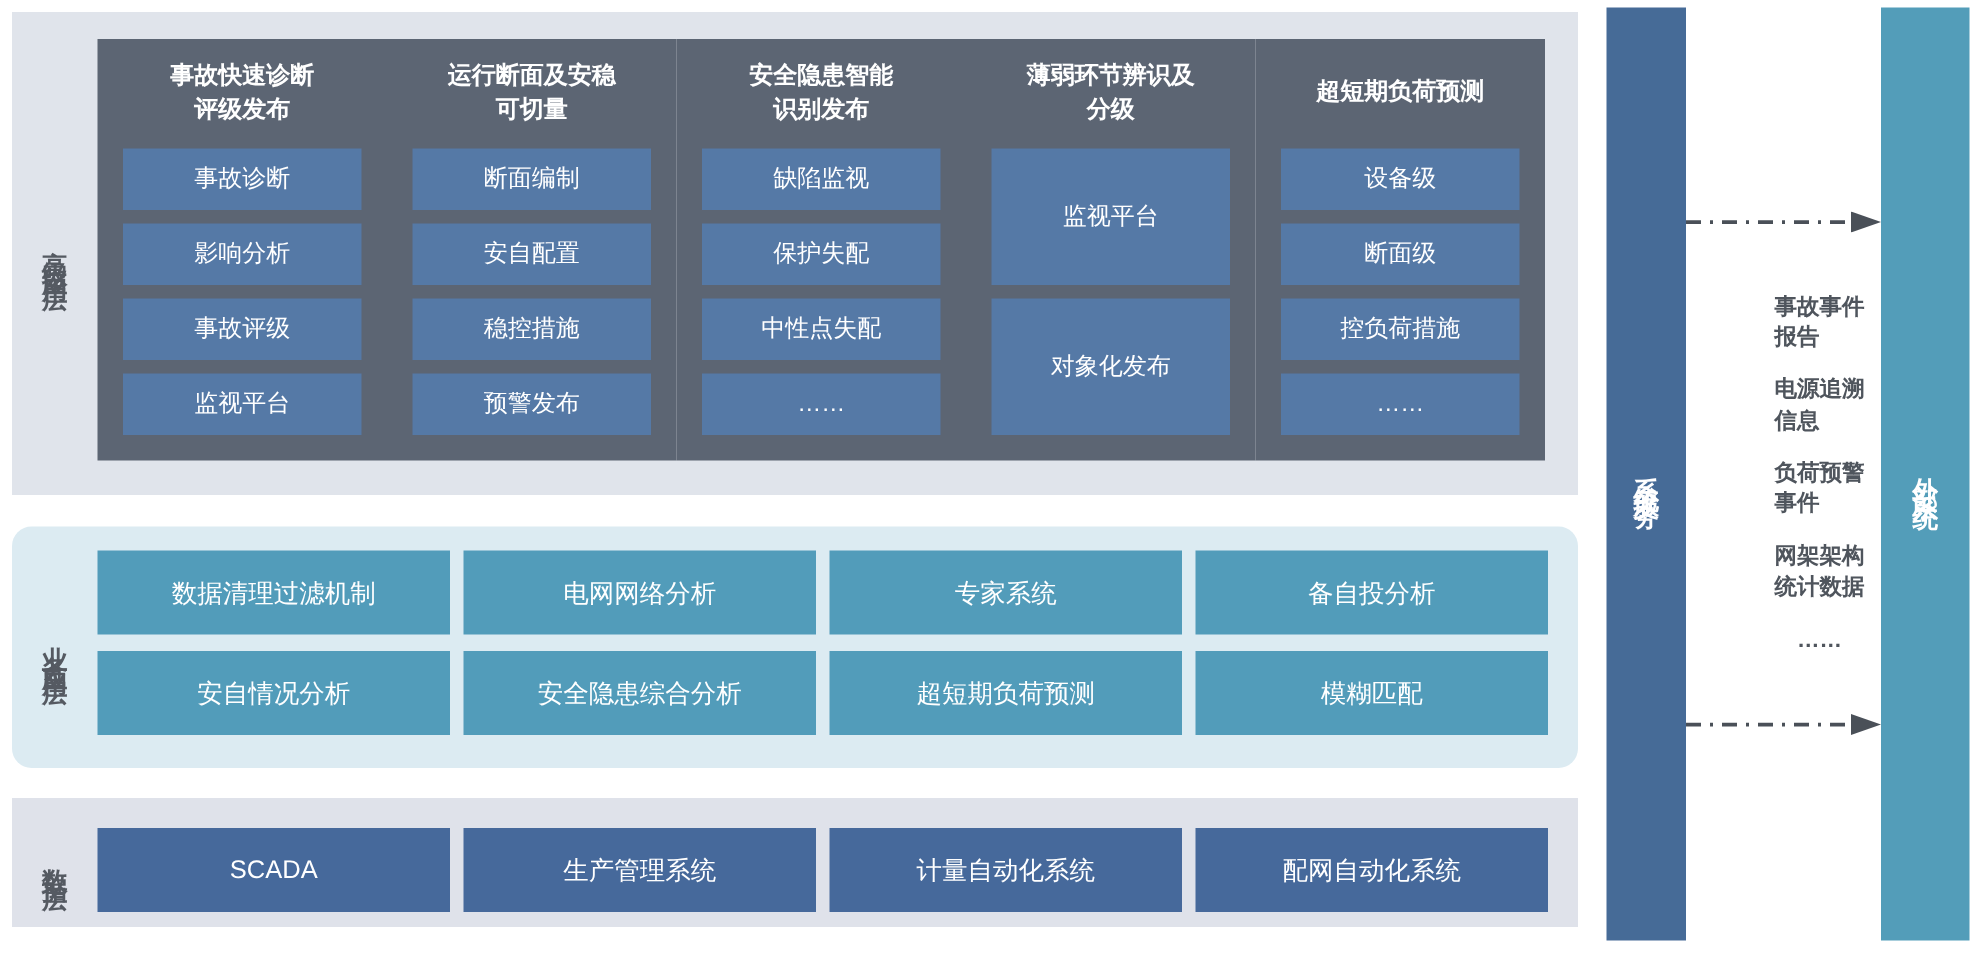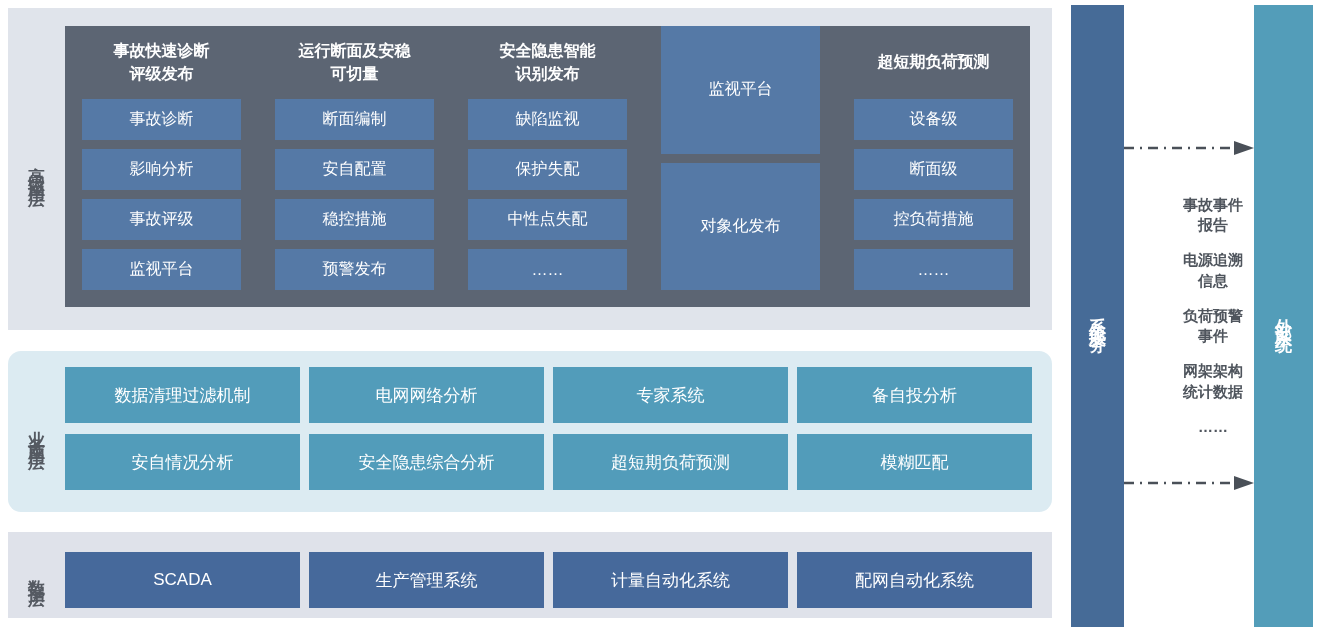--- a/index.html
+++ b/index.html
@@ -160,21 +160,21 @@
     flex-direction: column;
     align-items: center;
     justify-content: center;
     gap: 15px;
   }
   .exchange-item {
     color: #4f555d;
     font-size: 15px;
     font-weight: bold;
     line-height: 1.35;
-    text-align: center;
+    text-align: left;
     white-space: pre-line;
     margin-left: 48px;
   }
 </style>
 </head>
 <body>
 
 <div class="canvas">
 
   <section class="layer layer-top">
@@ -210,20 +210,22 @@
 识别发布</div>
         <div class="col-items">
           <div class="app-item">缺陷监视</div>
           <div class="app-item">保护失配</div>
           <div class="app-item">中性点失配</div>
           <div class="app-item">……</div>
         </div>
       </div>
 
       <div class="col tall">
+        <div class="col-title">薄弱环节辨识及
+分级</div>
         <div class="col-items">
           <div class="app-item">监视平台</div>
           <div class="app-item">对象化发布</div>
         </div>
       </div>
 
       <div class="col">
         <div class="col-title">超短期负荷预测</div>
         <div class="col-items">
           <div class="app-item">设备级</div>

